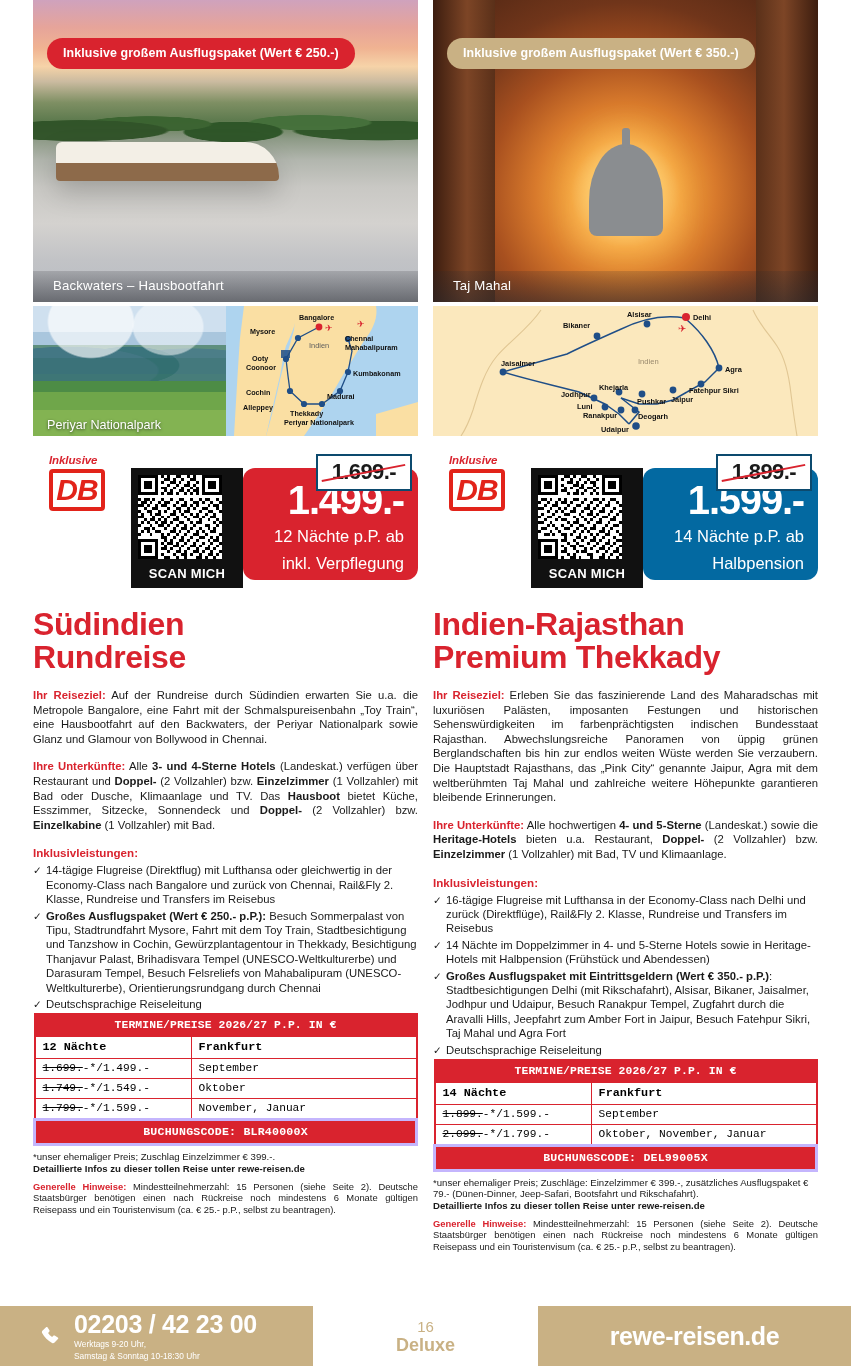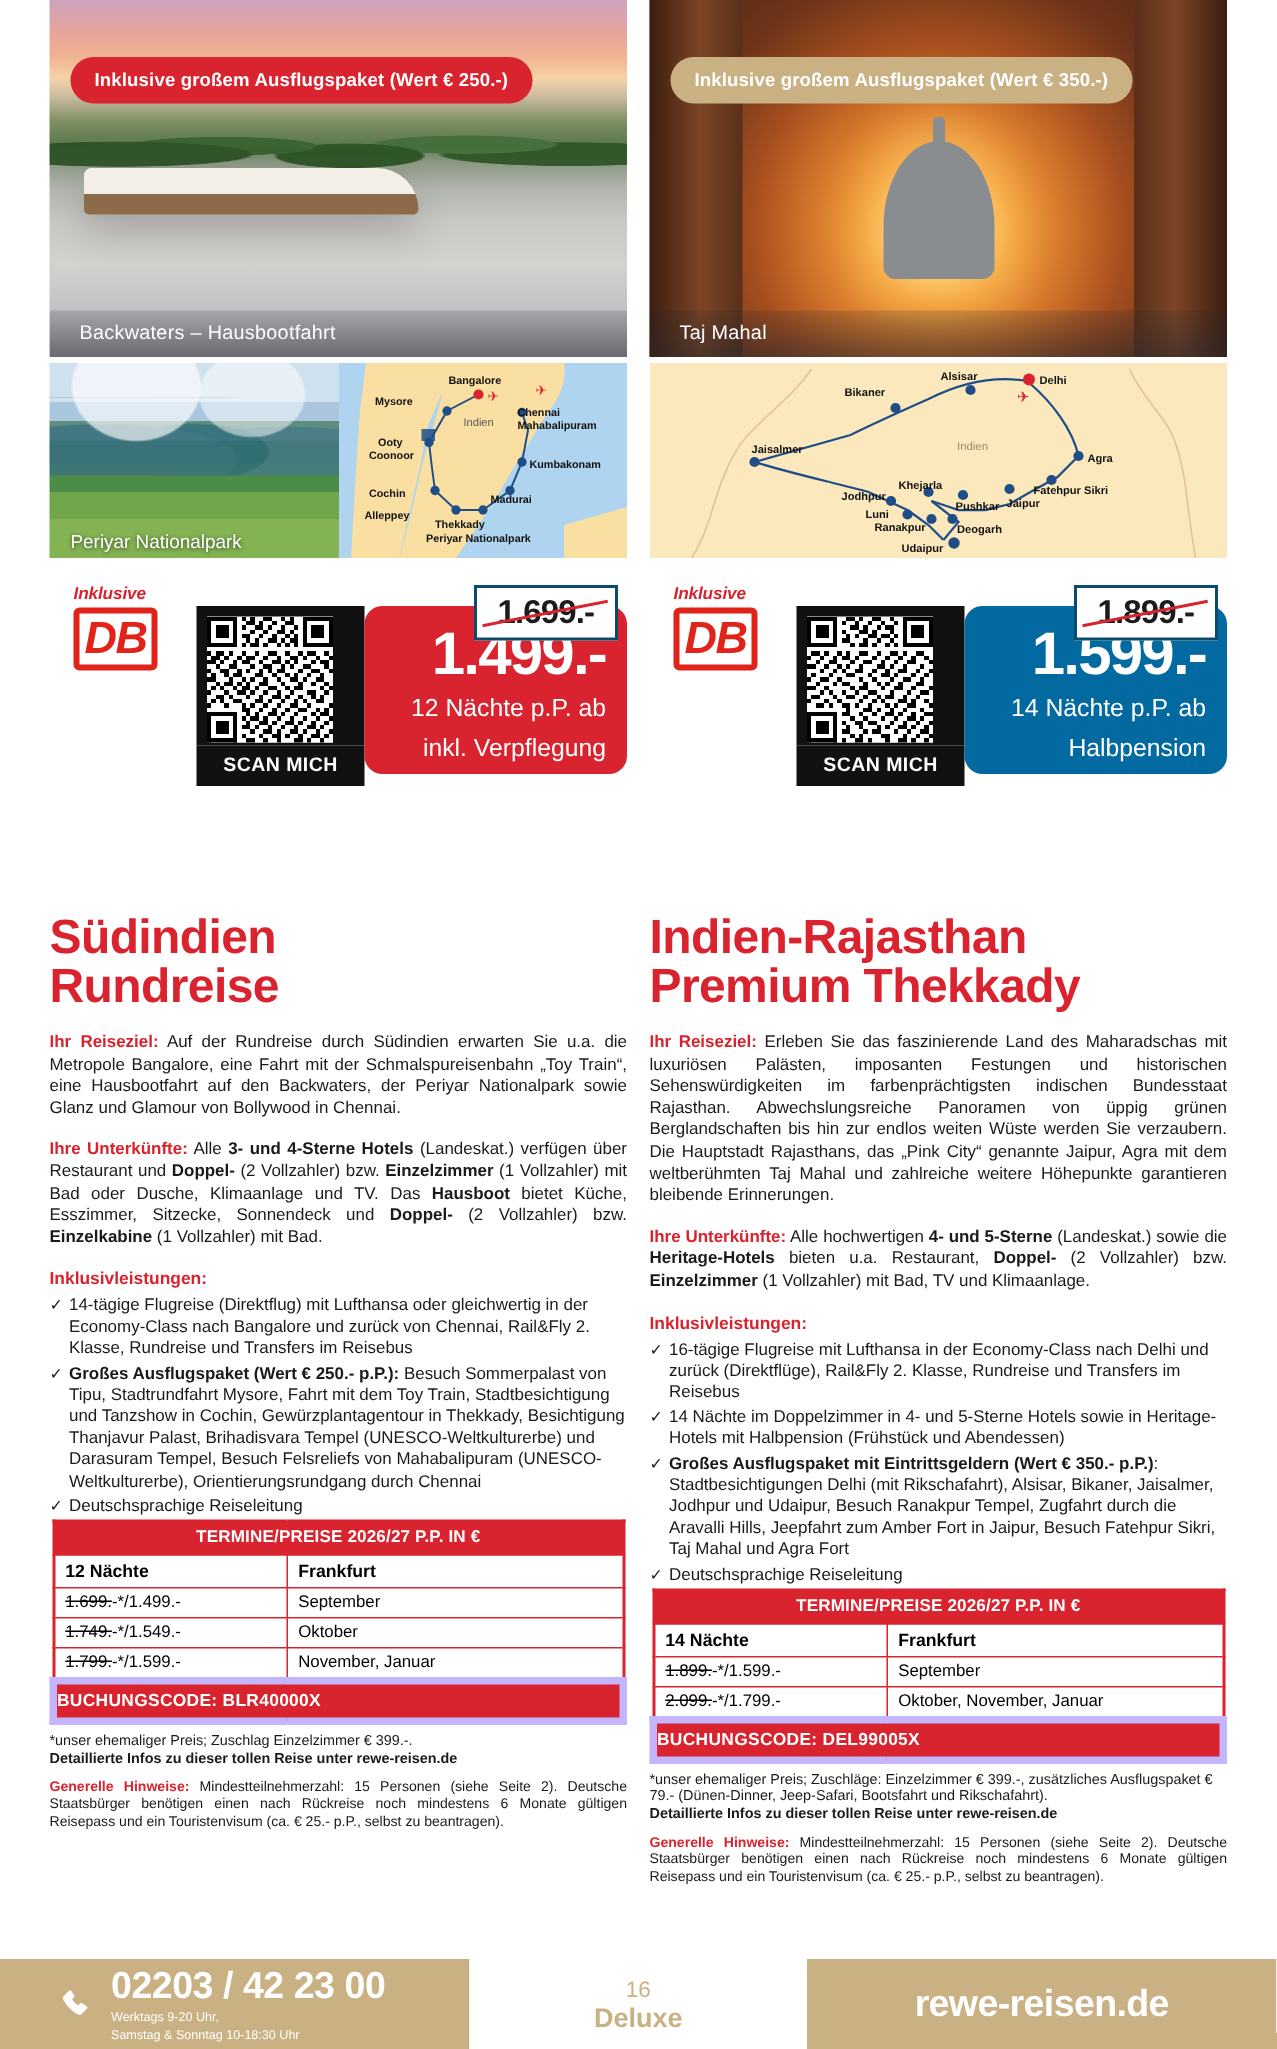--- a/index.html
+++ b/index.html
@@ -12,21 +12,21 @@
     -webkit-font-smoothing:antialiased;
   }
   .page { position:relative; width:851px; height:1366px; }
 
   
   .col { position:absolute; top:0; width:385px; }
   .col-left  { left:33px; }
   .col-right { left:433px; }
 
   
-  .hero { position:relative; width:385px; height:238px; overflow:hidden; }
+  .hero { position:relative; width:385px; height:302px; overflow:hidden; }
   .hero-left {
     background:
       linear-gradient(to bottom,
         #cfa2bd 0%, #e6a49a 9%, #f0b392 16%, #f6d3a8 22%,
         #cbbba0 27%, #7e8f63 34%, #5d7a4e 40%,
         #8d9a86 46%, #b2b6ae 53%, #c9c8c4 62%,
         #d4d2cf 74%, #c2c3c6 86%, #b7bcc3 100%);
   }
   .hero-left::before{
     content:""; position:absolute; left:0; top:30%; width:100%; height:22%;
@@ -170,33 +170,33 @@
     position:relative; padding-left:13px;
     font-size:11.3px; line-height:14.4px; color:#1a1a1a; margin-bottom:2px;
   }
   ul.inkl li::before{
     content:"\2713"; position:absolute; left:0; top:0; font-size:10.5px; color:#1a1a1a;
   }
 
   
   table.prices {
     width:100%; border-collapse:collapse; margin-top:0;
-    border:2px solid #d9232e; font-size:11.2px;
+    border:2px solid #d9232e; font-size:11.2px;font-family:Liberation Mono, monospace;
   }
   table.prices th.head {
     background:#d9232e; color:#fff; font-size:11.4px; font-weight:bold;
     padding:4px 0 5px; letter-spacing:.1px;
   }
   table.prices td { border:1px solid #d9232e; padding:3px 7px 4px; }
   table.prices tr.sub td { font-weight:bold; font-size:11.8px; }
   table.prices td.c1 { width:41%; }
   table.prices td.code {
-    background:#d9232e; color:#fff; text-align:left;
+    background:#d9232e; color:#fff; text-align:center;
     font-weight:bold; font-size:11.6px; padding:4px 0 5px; letter-spacing:.2px;
-    border:5px solid #c4b5fd;
+    border:3px solid #c4b5fd;
   }
   .strike { text-decoration:line-through; }
 
   .footnote { font-size:9.6px; line-height:11.4px; color:#1a1a1a; margin-top:5px; }
   .footnote .bld { font-weight:bold; }
   .generelle { font-size:9.4px; line-height:11.2px; color:#1a1a1a; margin-top:7px; text-align:justify; }
   .generelle .lbl2 { color:#d9232e; font-weight:bold; }
 
   
   .footer { position:absolute; left:0; bottom:0; width:851px; height:60px; display:flex; }

